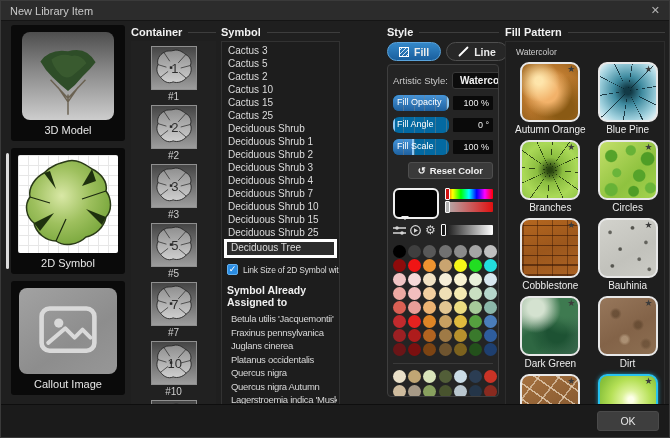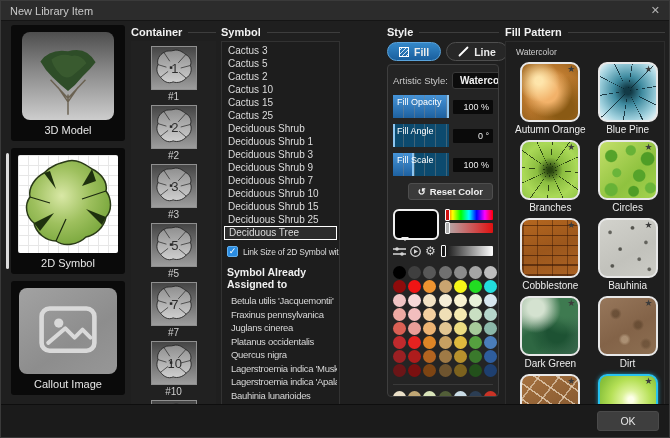--- a/index.html
+++ b/index.html
@@ -34,39 +34,39 @@
   .cont-item { margin-bottom:3px; text-align:center; }
   .thumb { width:46px; height:44px; border:1px solid #8f8f8f; position:relative; background:linear-gradient(#454545,#9d9d9d); margin:0 auto; }
   .thumb svg { position:absolute; inset:0; width:100%; height:100%; }
   .thumb-num { position:absolute; left:53%; top:50%; transform:translate(-50%,-50%); color:#2d2d2d; font-size:13px; }
   .cont-label { color:#cfcfcf; font-size:10px; margin-top:1px; }
 
   
   .symbol-col { position:absolute; left:220px; top:24px; width:119px; }
   .sym-panel { border:1px solid #323232; background:#1d1d1d; height:378px; padding:2px 2px; overflow:hidden; }
   .sym-item { color:#dcdcdc; font-size:10px; height:13px; line-height:13px; padding:0 4px; white-space:nowrap; }
-  .sym-item.selected { border:1px solid #ffffff; background:#2c2c2c; line-height:11px; height:14px; }
+  .sym-item.selected { border:3px solid #ffffff; background:#2c2c2c; line-height:11px; height:19px; }
   .link-row { display:flex; gap:5px; margin-top:6px; align-items:center; padding-left:3px; }
   .checkbox { width:11px; height:11px; min-width:11px; background:#2a8ce2; border:1px solid #62b0ef; border-radius:2px; color:#fff; font-size:9px; line-height:9px; text-align:center; }
   .link-label { color:#dcdcdc; font-size:8.5px; letter-spacing:-0.2px; white-space:nowrap; }
   .assigned-header { color:#f0f0f0; font-weight:bold; font-size:10.5px; margin:9px 0 4px; padding-left:3px; }
   .assigned-item { color:#d6d6d6; font-size:9.5px; letter-spacing:-0.3px; height:13.5px; line-height:13.5px; padding-left:7px; white-space:nowrap; overflow:hidden; }
 
   
   .style-col { position:absolute; left:342px; top:24px; width:156px;padding-left:44px; }
   .tabs { display:flex; gap:5px; margin-top:3px; }
   .tab { display:flex; align-items:center; gap:5px; font-size:10.5px; font-weight:bold; padding:0 11px; border-radius:11px; border:1px solid #4e4e4e; color:#ececec; background:#272727; height:19px; }
   .tab.active { background:linear-gradient(#3488c9,#1a5f9e); border-color:#5aa4dc; }
   .style-panel { border:1px solid #3e3e3e; border-radius:4px; margin-top:3px; padding:7px 5px 5px; background:#242424; height:333px; overflow:hidden; }
   .art-row { display:flex; align-items:center; gap:4px; }
   .art-label { color:#c9c9c9; font-size:9.5px; white-space:nowrap; }
   .art-select { flex:1; display:flex; align-items:center; background:#0c0c0c; border:1px solid #3a3a3a; border-radius:3px; height:17px; color:#f2f2f2; font-size:10px; font-weight:bold; padding-left:7px; position:relative; }
   .art-arrow { position:absolute; right:1px; top:1px; bottom:1px; width:14px; background:#3e3e3e; border-radius:2px; color:#cfcfcf; font-size:7px; display:flex; align-items:center; justify-content:center; }
   .slider-row { display:flex; gap:4px; margin-top:6px; align-items:center; }
-  .track { flex:1; height:23px; background:#0c4a6e; border-radius:0; position:relative; overflow:hidden; }
+  .track { flex:1; height:16px; background:#0369a1; border-radius:6px; position:relative; overflow:hidden; }
   .track .fill { position:absolute; left:0; top:0; bottom:0; background:linear-gradient(#4694d8,#1e61a0); border-right:2px solid #8ec6f0; }
   .track .ticks { position:absolute; inset:0; background:repeating-linear-gradient(to right, transparent 0 9.8px, rgba(130,130,130,0.45) 9.8px 10.8px); }
   .track .t-label { position:absolute; left:4px; top:0; line-height:14px; color:#fff; font-size:9px; z-index:2; white-space:nowrap; }
   .val-box { width:40px; height:14px; background:#0a0a0a; border-radius:1px; color:#ededed; font-size:9px; line-height:14px; text-align:right; padding-right:4px; }
   .reset-row { display:flex; justify-content:flex-end; margin-top:7px; }
   .reset-btn { display:flex; align-items:center; gap:4px; background:#3a3a3a; border:1px solid #4e4e4e; border-radius:3px; color:#f0f0f0; font-size:9.5px; font-weight:bold; padding:2px 9px; }
   .cp-top { display:flex; gap:6px; margin-top:9px; }
   .cur-color { width:46px; height:31px; border:2px solid #f0f0f0; border-radius:6px; position:relative; }
   .cur-color::after { content:""; position:absolute; left:6px; bottom:-7px; border:4px solid transparent; border-top-color:#f0f0f0; }
   .bars { flex:1; display:flex; flex-direction:column; gap:3px; padding-top:1px; }
@@ -313,39 +313,41 @@
     <div class="sym-panel">
       <div id="sym-list">
           <div class="sym-item">Cactus 3</div>
           <div class="sym-item">Cactus 5</div>
           <div class="sym-item">Cactus 2</div>
           <div class="sym-item">Cactus 10</div>
           <div class="sym-item">Cactus 15</div>
           <div class="sym-item">Cactus 25</div>
           <div class="sym-item">Deciduous Shrub</div>
           <div class="sym-item">Deciduous Shrub 1</div>
+          <div class="sym-item">Deciduous Shrub 2</div>
           <div class="sym-item">Deciduous Shrub 3</div>
-          <div class="sym-item">Deciduous Shrub 9</div>
+          <div class="sym-item">Deciduous Shrub 4</div>
           <div class="sym-item">Deciduous Shrub 7</div>
           <div class="sym-item">Deciduous Shrub 10</div>
           <div class="sym-item">Deciduous Shrub 15</div>
           <div class="sym-item">Deciduous Shrub 25</div>
           <div class="sym-item selected">Deciduous Tree</div>
         </div>
       <div class="link-row">
         <span class="checkbox" id="link-check">✓</span>
         <span class="link-label">Link Size of 2D Symbol with 3D Model</span>
       </div>
       <div class="assigned-header">Symbol Already Assigned to</div>
       <div id="assigned-list">
           <div class="assigned-item">Betula utilis 'Jacquemontii'</div>
           <div class="assigned-item">Fraxinus pennsylvanica</div>
           <div class="assigned-item">Juglans cinerea</div>
           <div class="assigned-item">Platanus occidentalis</div>
           <div class="assigned-item">Quercus nigra</div>
+          <div class="assigned-item">Quercus nigra Autumn</div>
           <div class="assigned-item">Lagerstroemia indica 'Muskogee'</div>
           <div class="assigned-item">Lagerstroemia indica 'Apalachee'</div>
           <div class="assigned-item">Bauhinia lunarioides</div>
         </div>
     </div>
   </div>
 
   <div class="style-col">
     <div class="col-header">Style</div>
     <div class="tabs">

